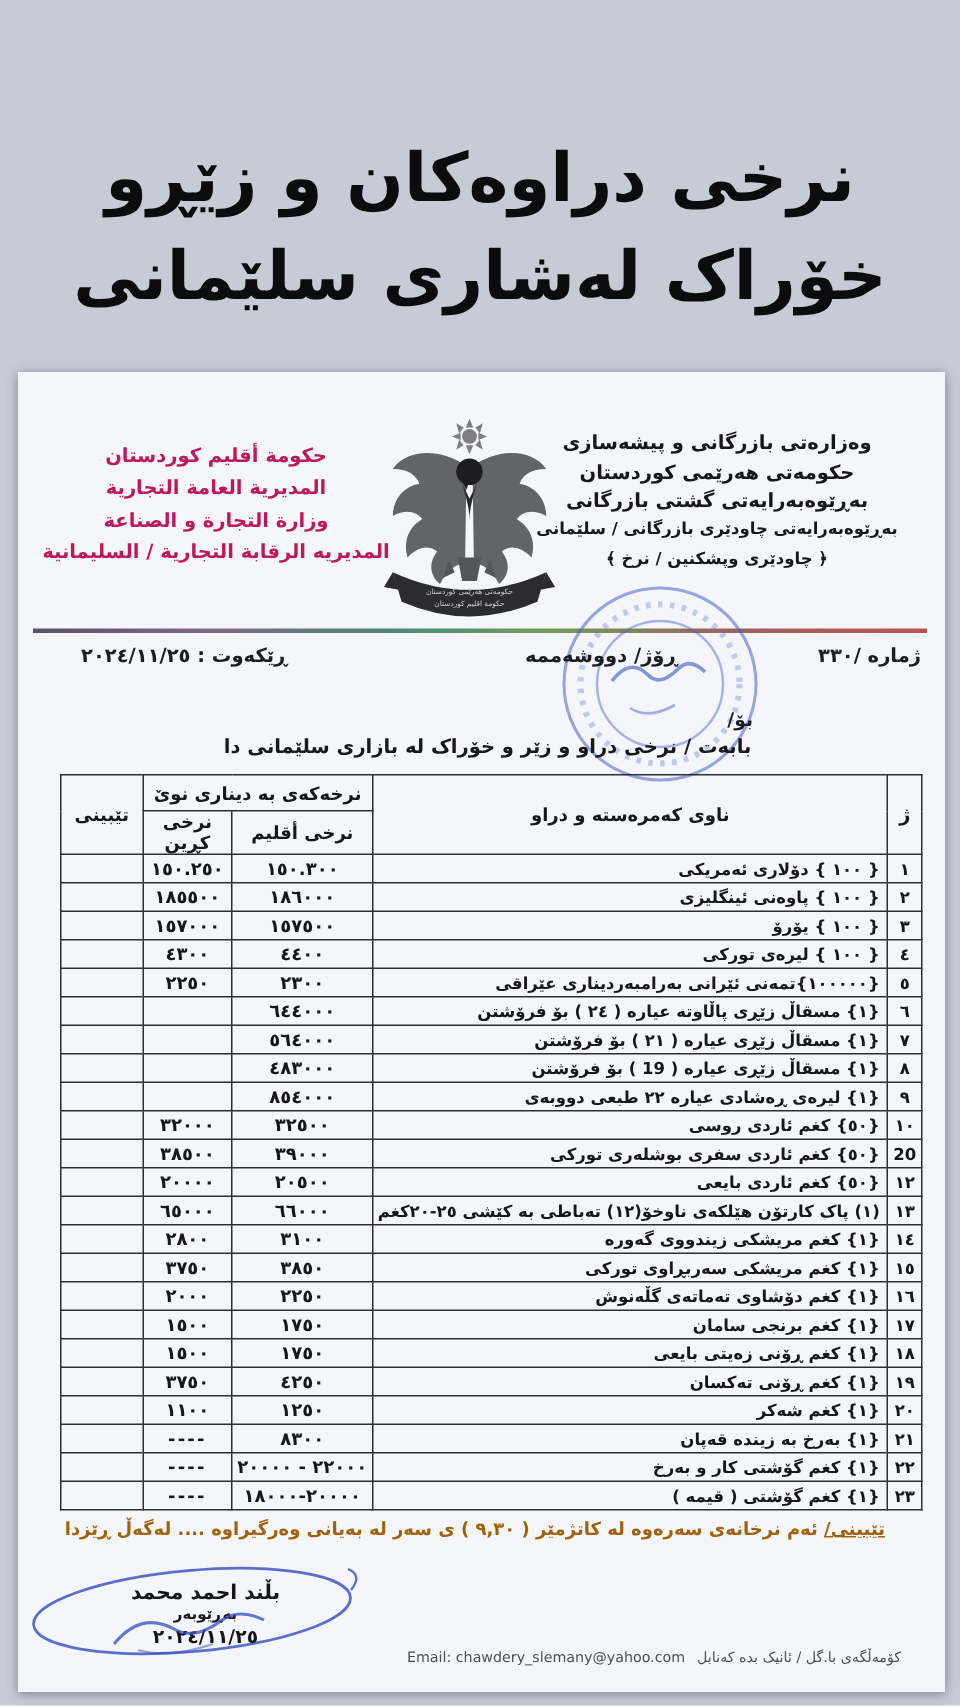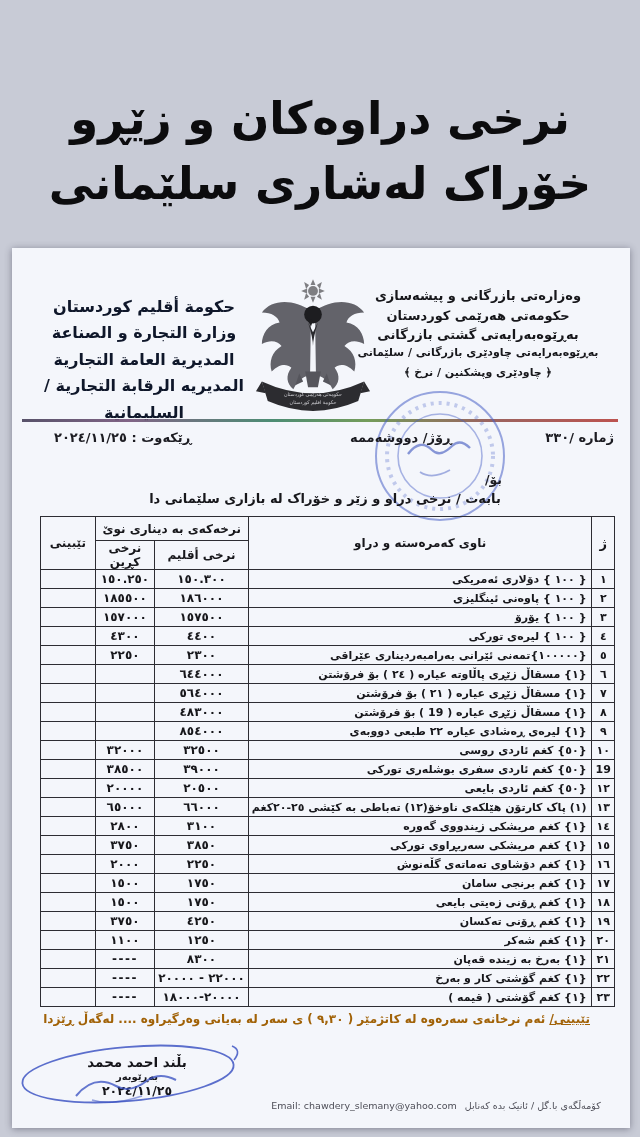--- a/index.html
+++ b/index.html
@@ -23,21 +23,21 @@
   .page {
     position:absolute; left:12px; top:248px; width:618px; height:880px;
     background:#f4f6fb;
     box-shadow:0 1px 7px rgba(40,40,60,.45);
   }
 
   
   .hdr-left {
     position:absolute; top:46px; left:16px; width:232px;
     direction:rtl; text-align:center;
-    font-weight:bold; font-size:16px; line-height:1.65; color:#0f172a;
+    font-weight:bold; font-size:13px; line-height:1.65; color:#be185d;
   }
   .hdr-right {
     position:absolute; top:38px; left:328px; width:276px;
     direction:rtl; text-align:center;
     font-weight:bold; font-size:13px; line-height:1.5; color:#17171b;
   }
   .hdr-right .l4 { font-size:11px; }
   .hdr-right .l5 { font-size:11px; margin-top:4px; }
 
   .emblem { position:absolute; top:28px; left:242px; width:118px; height:142px; }
@@ -105,22 +105,22 @@
 
 <div class="main-title">
   <div>نرخی دراوەکان و زێڕو</div>
   <div>خۆراک لەشاری سلێمانی</div>
 </div>
 
 <div class="page">
 
   <div class="hdr-left">
     <div>حكومة أقليم كوردستان</div>
+    <div>المديرية العامة التجارية</div>
     <div>وزارة التجارة و الصناعة</div>
-    <div>المديرية العامة التجارية</div>
     <div>المديريه الرقابة التجارية / السليمانية</div>
   </div>
 
   <div class="hdr-right">
     <div>وەزارەتی بازرگانی و پیشەسازی</div>
     <div>حکومەتی هەرێمی کوردستان</div>
     <div>بەڕێوەبەرایەتی گشتی بازرگانی</div>
     <div class="l4">بەڕێوەبەرایەتی چاودێری بازرگانی / سلێمانی</div>
     <div class="l5">﴿ چاودێری وپشکنین / نرخ ﴾</div>
   </div>
@@ -271,21 +271,21 @@
 
         <tr>
           <td class="cell-no">١٠</td>
           <td class="cell-name">{٥٠} کغم ئاردی روسی</td>
           <td class="cell-sell">٣٢٥٠٠</td>
           <td class="cell-buy">٣٢٠٠٠</td>
           <td class="cell-note"></td>
         </tr>
 
         <tr>
-          <td class="cell-no">19</td>
+          <td class="cell-no">20</td>
           <td class="cell-name">{٥٠} کغم ئاردی سفری بوشلەری تورکی</td>
           <td class="cell-sell">٣٩٠٠٠</td>
           <td class="cell-buy">٣٨٥٠٠</td>
           <td class="cell-note"></td>
         </tr>
 
         <tr>
           <td class="cell-no">١٢</td>
           <td class="cell-name">{٥٠} کغم ئاردی بایعی</td>
           <td class="cell-sell">٢٠٥٠٠</td>

